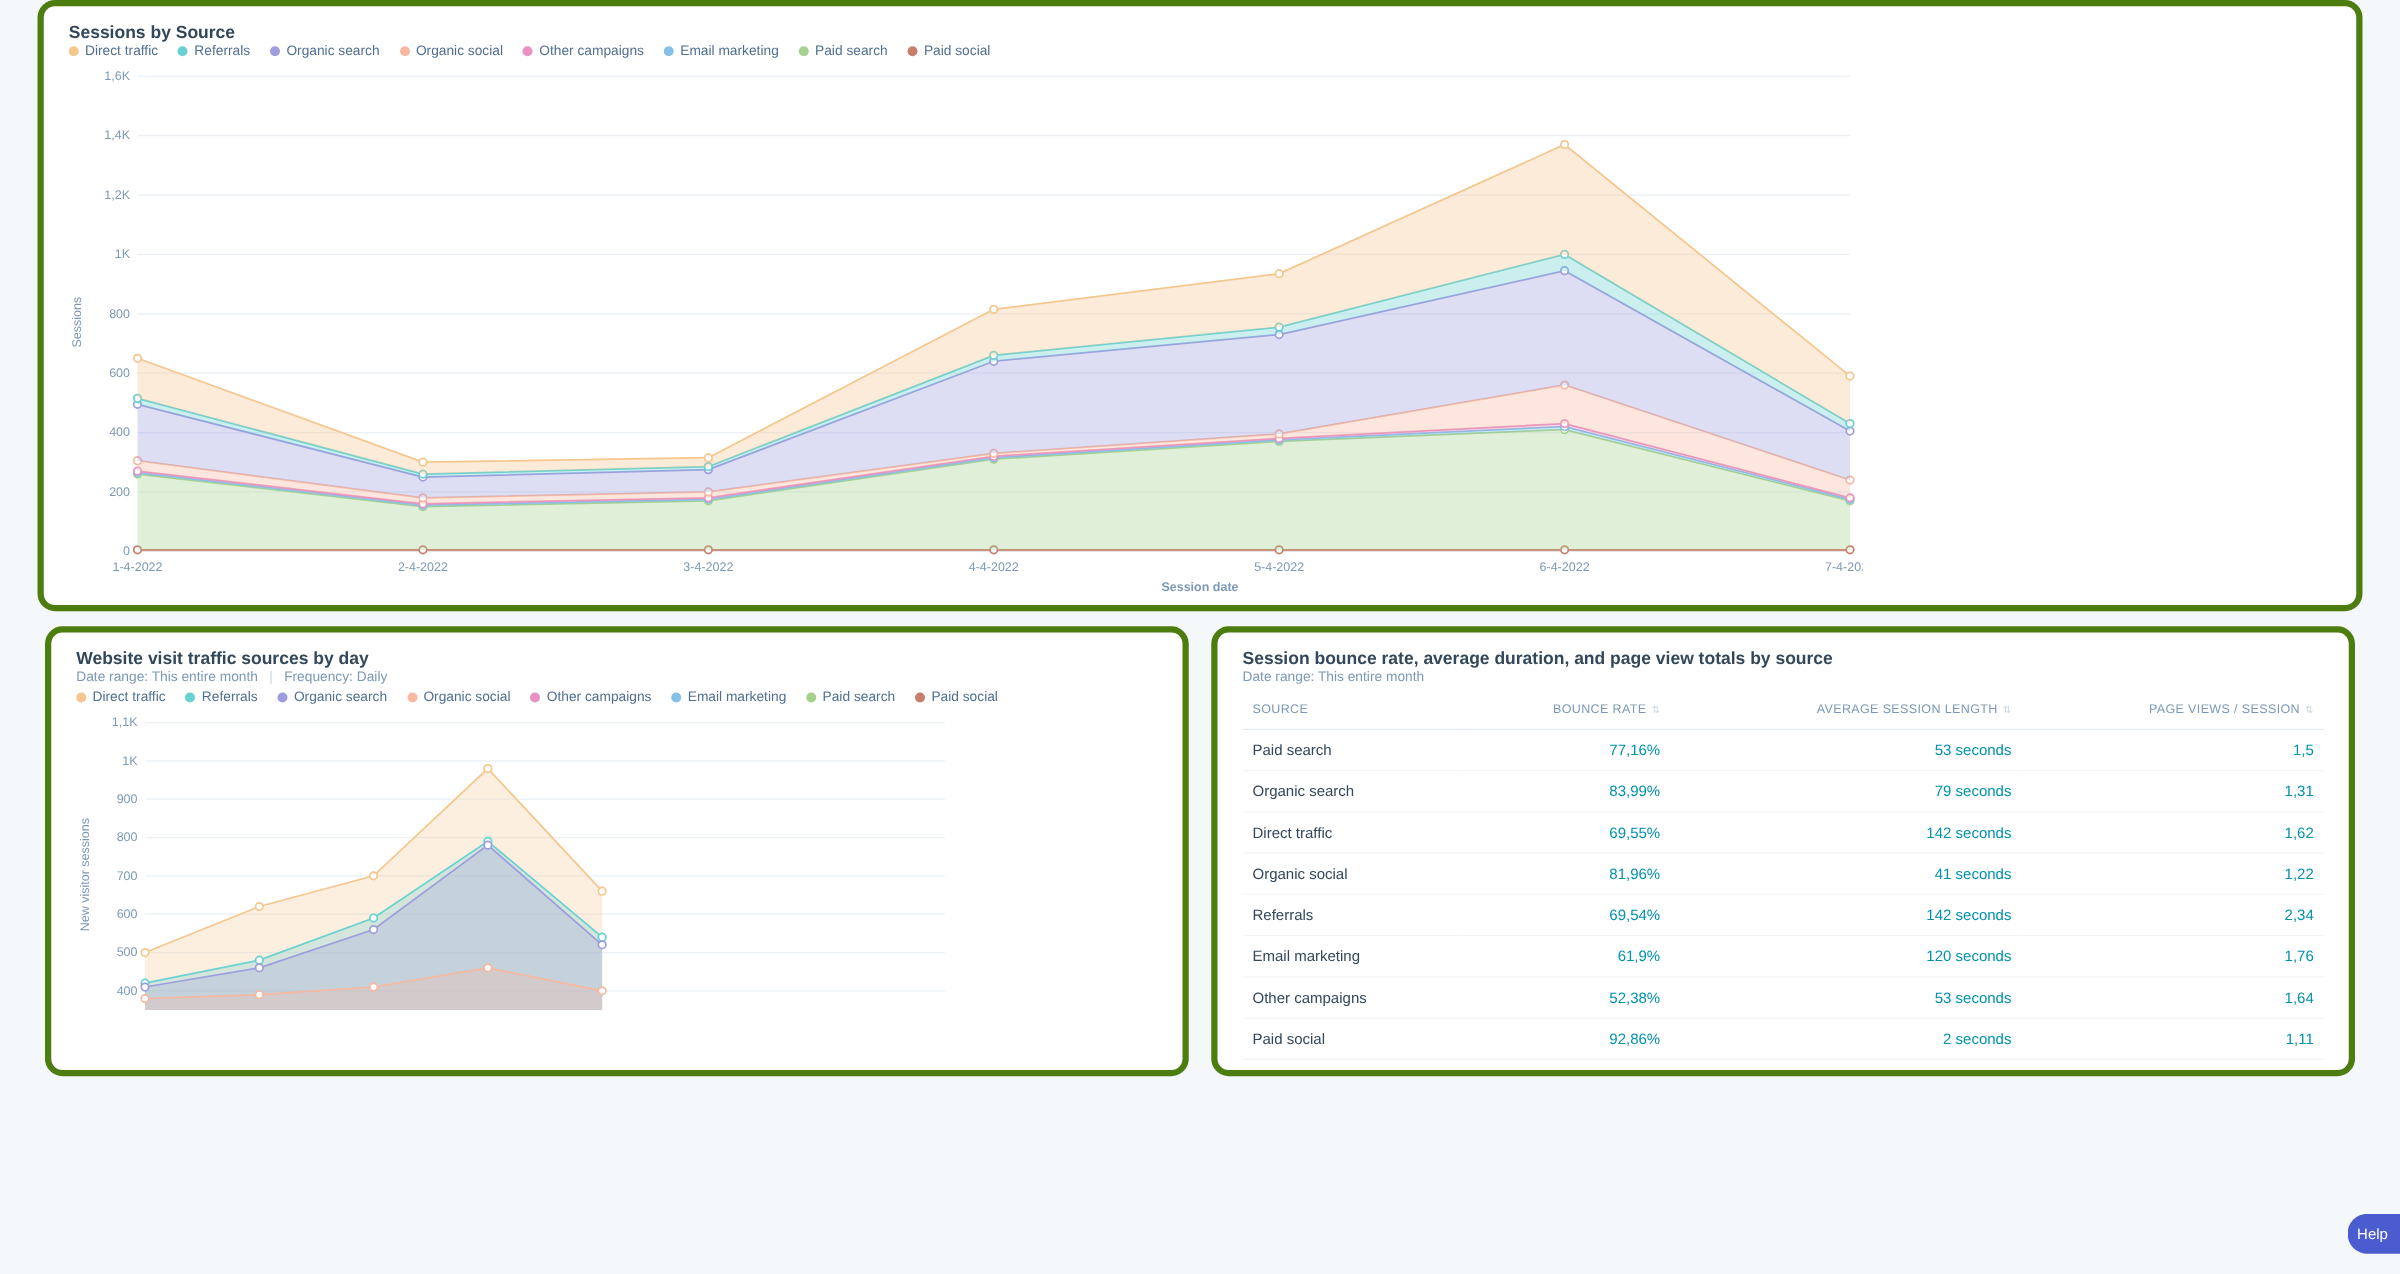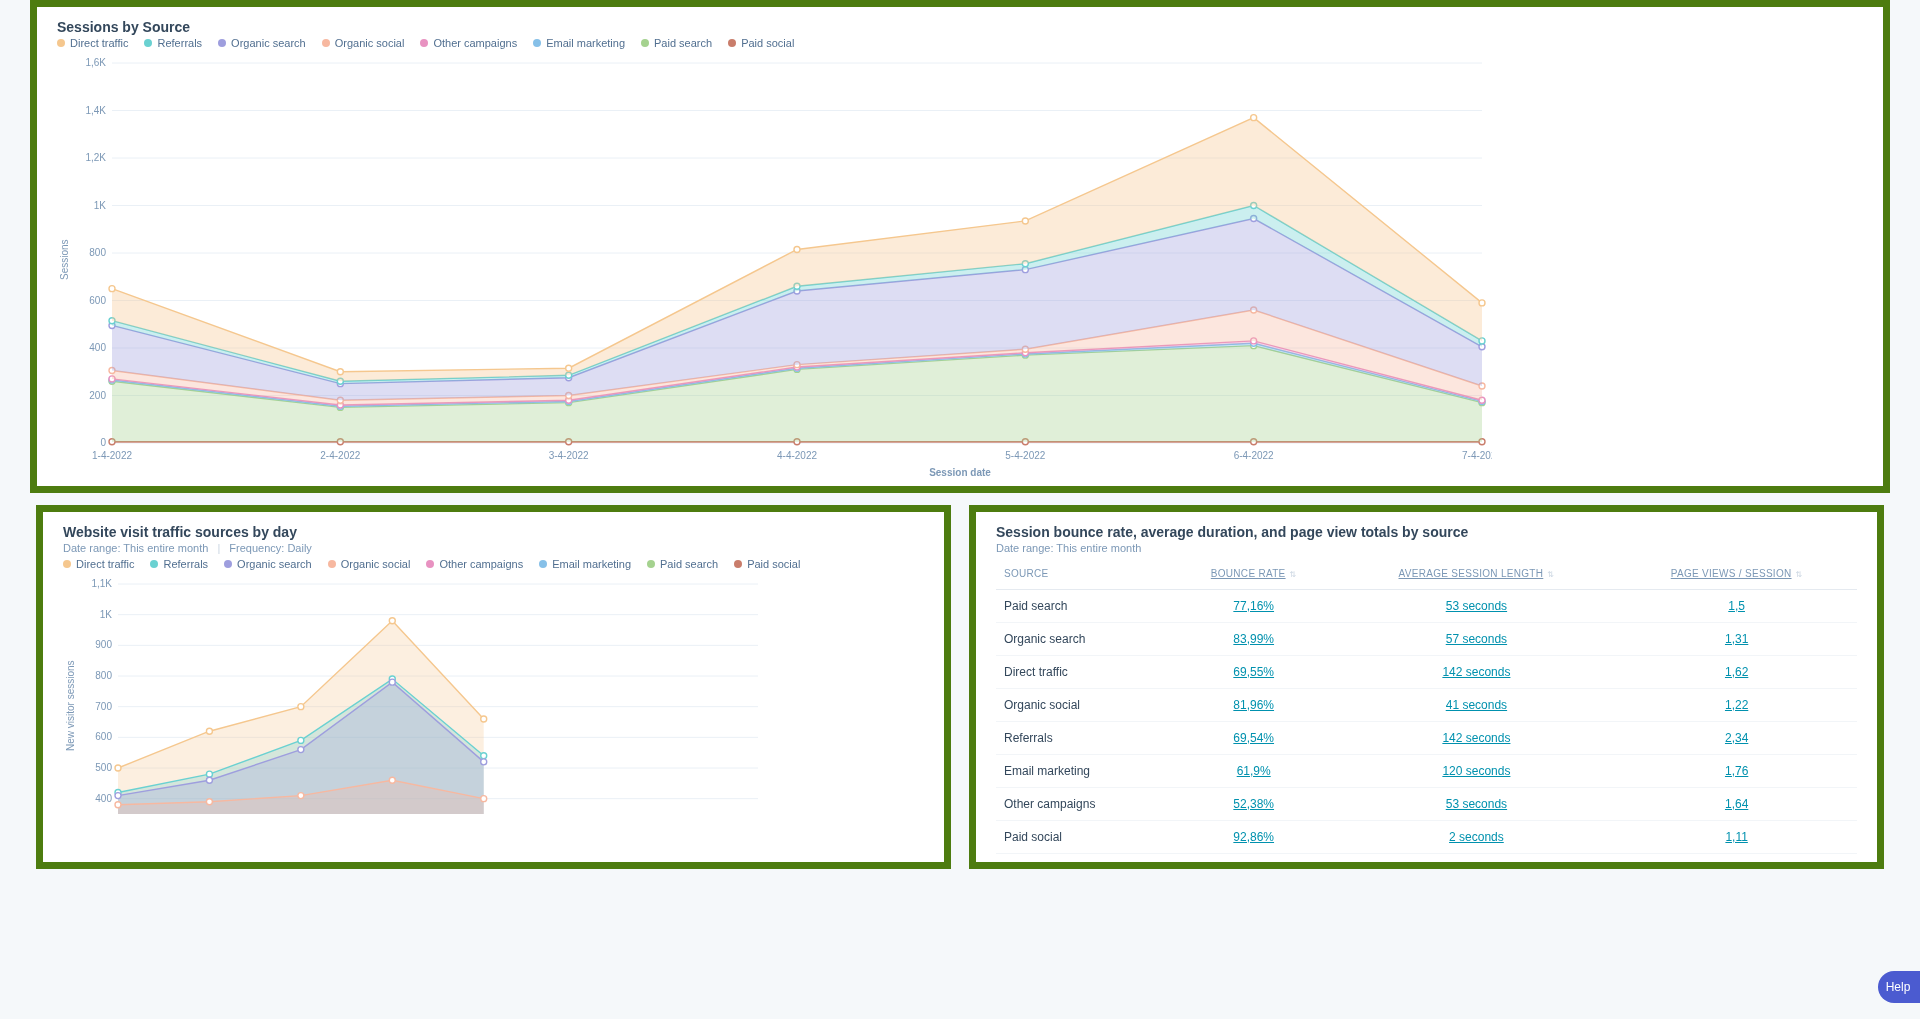--- a/index.html
+++ b/index.html
@@ -6,22 +6,22 @@
 body {
   font-family: -apple-system, BlinkMacSystemFont, "Segoe UI", Helvetica, Arial, sans-serif;
   background: #f5f8fa;
   color: #33475b;
   font-size: 12px;
   padding: 0;
   width: 1920px;
 }
 .panel {
   background: #fff;
-  border: 7px solid #4d7c0f;
-  border-radius: 0;
+  border: 5px solid #4d7c0f;
+  border-radius: 14px;
   margin: 6px;
   padding: 12px 20px 8px 20px;
   position: relative;
 }
 .panel-top {
   margin: 0 30px 6px 30px;
 }
 .row2 {
   display: flex;
   gap: 6px;
@@ -74,21 +74,21 @@
 th {
   text-align: left;
   font-size: 10px;
   font-weight: 500;
   color: #7c98b6;
   text-transform: uppercase;
   letter-spacing: 0.3px;
   padding: 10px 8px;
   border-bottom: 1px solid #e5eaf0;
 }
-th.right, td.right { text-align: center; text-decoration: underline; }
+th.right, td.right { text-align: right; }
 td {
   padding: 9px 8px;
   border-bottom: 1px solid #f2f5f8;
   color: #33475b;
 }
 td.val { color: #0091ae; font-weight: 500; }
 .sort-icon {
   display:inline-block; margin-left:4px; color:#cbd6e2; font-size:8px; line-height:8px;
 }
 .help-btn {
@@ -370,21 +370,21 @@
       <tbody id="tblBody">
           <tr>
             <td>Paid search</td>
             <td class="right val">77,16%</td>
             <td class="right val">53 seconds</td>
             <td class="right val">1,5</td>
           </tr>
           <tr>
             <td>Organic search</td>
             <td class="right val">83,99%</td>
-            <td class="right val">57 seconds</td>
+            <td class="right val">79 seconds</td>
             <td class="right val">1,31</td>
           </tr>
           <tr>
             <td>Direct traffic</td>
             <td class="right val">69,55%</td>
             <td class="right val">142 seconds</td>
             <td class="right val">1,62</td>
           </tr>
           <tr>
             <td>Organic social</td>

